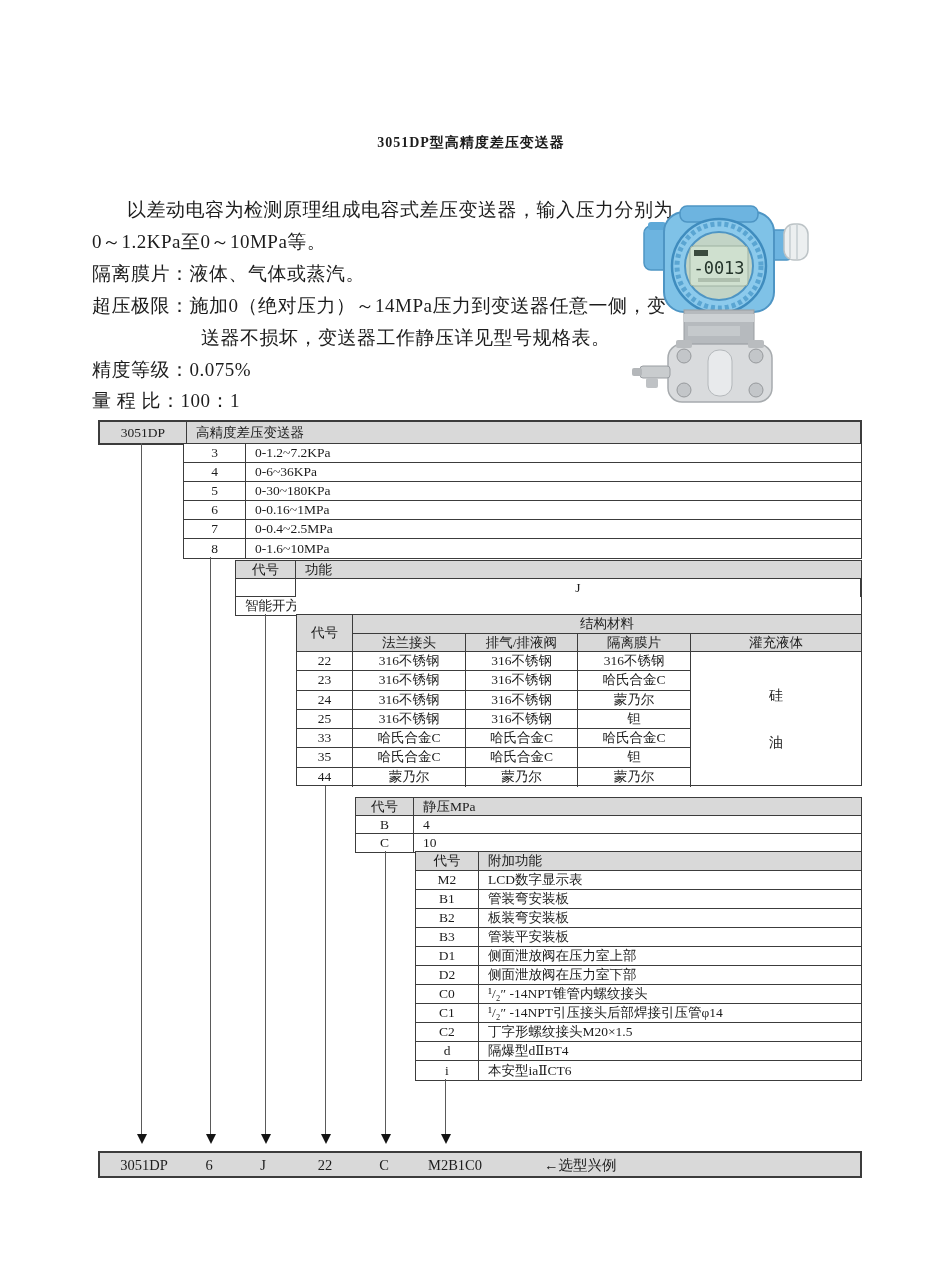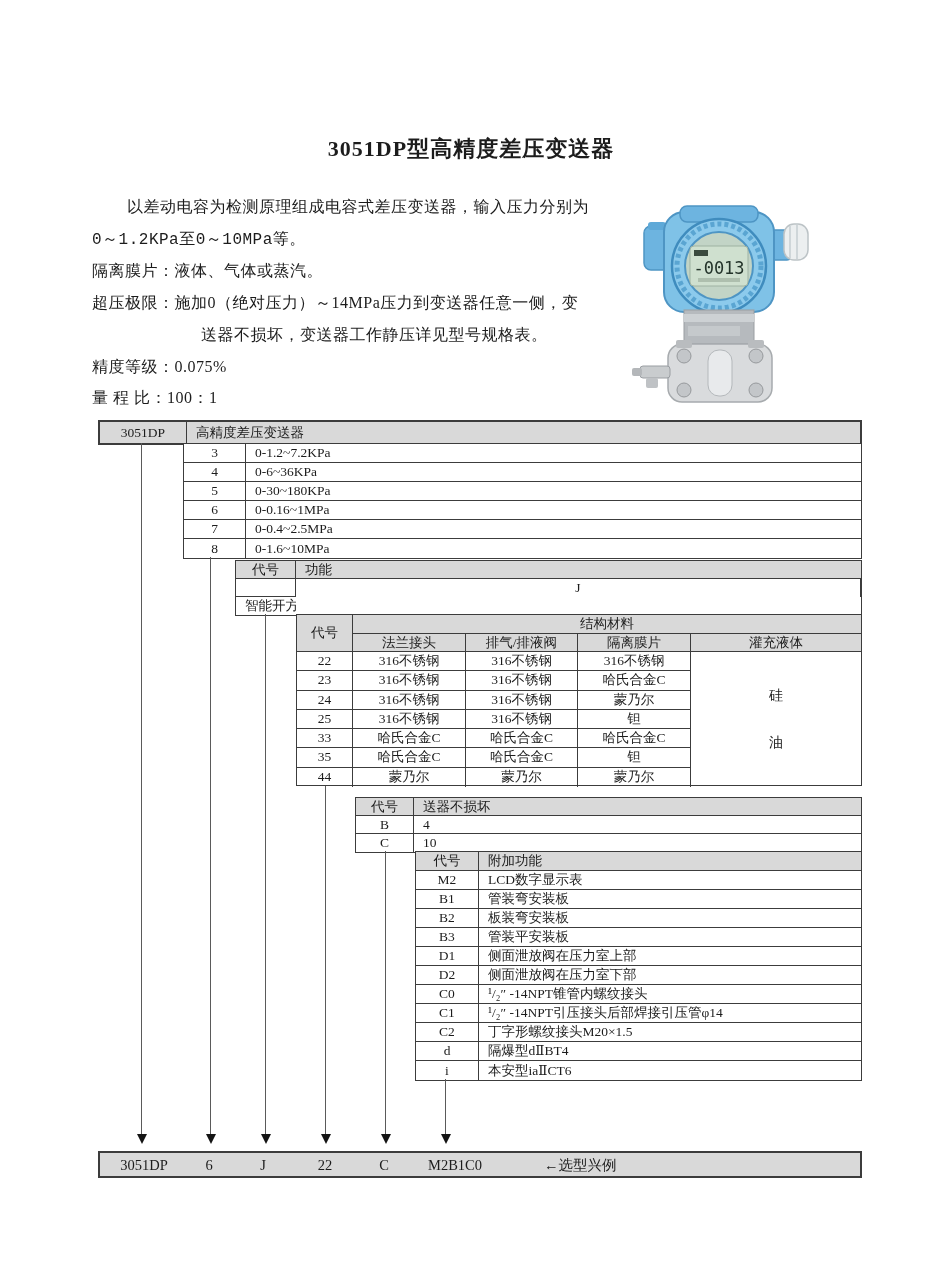--- a/index.html
+++ b/index.html
@@ -1,20 +1,20 @@
 <!DOCTYPE html>
 <html><head>
 <meta charset="utf-8">
 <style>
   html,body{margin:0;padding:0;background:#fff;}
   .page{position:relative;width:942px;height:1278px;background:#ffffff;overflow:hidden;
         font-family:"Liberation Serif","DejaVu Serif",serif;color:#1c1c1c;}
   .abs{position:absolute;}
-  .title{left:0;top:134px;width:942px;text-align:center;font-size:22px;font-weight:bold;letter-spacing:1px;}
-  .bodyline{font-size:16px;white-space:nowrap;letter-spacing:0.5px;}
+  .title{left:0;top:134px;width:942px;text-align:center;font-size:14px;font-weight:bold;letter-spacing:1px;}
+  .bodyline{font-size:19px;white-space:nowrap;letter-spacing:0.5px;}
   
   .tbl{position:absolute;display:grid;border:1px solid #3c3c3c;box-sizing:border-box;background:#fff;
        font-size:13.5px;}
   .cell{border-right:1px solid #3c3c3c;border-bottom:1px solid #3c3c3c;display:flex;align-items:center;
         box-sizing:border-box;overflow:hidden;white-space:nowrap;}
   .lc{border-right:none;}
   .lr{border-bottom:none;}
   .hdr{background:#d9d9d9;}
   .ctr{justify-content:center;}
   .pad{padding-left:9px;}
@@ -35,21 +35,21 @@
   .lcdtxt{font-family:"DejaVu Sans Mono","Liberation Mono",monospace;}
 </style>
 </head>
 <body>
 
 <div class="page">
 
   <div class="abs title">3051DP型高精度差压变送器</div>
 
   <div class="abs bodyline" style="left:127px;top:197px;">以差动电容为检测原理组成电容式差压变送器，输入压力分别为</div>
-  <div class="abs bodyline" style="left:92px;top:229px;font-family:Liberation Mono, monospace;">0～1.2KPa至0～10MPa等。</div>
+  <div class="abs bodyline" style="left:92px;top:229px;">0～1.2KPa至0～10MPa等。</div>
   <div class="abs bodyline" style="left:92px;top:261px;">隔离膜片：液体、气体或蒸汽。</div>
   <div class="abs bodyline" style="left:92px;top:293px;">超压极限：施加0（绝对压力）～14MPa压力到变送器任意一侧，变</div>
   <div class="abs bodyline" style="left:167px;top:325px;margin-left:34px;">送器不损坏，变送器工作静压详见型号规格表。</div>
   <div class="abs bodyline" style="left:92px;top:357px;">精度等级：0.075%</div>
   <div class="abs bodyline" style="left:92px;top:388px;">量 程 比：100：1</div>
 
   <div class="abs" style="left:628px;top:198px;width:186px;height:212px;">
     <svg width="186" height="212" viewBox="0 0 186 212">
 
       <rect x="16" y="28" width="26" height="44" rx="7" fill="#6db4e0" stroke="#4e95c4" stroke-width="1.5"></rect>
@@ -164,21 +164,21 @@
     <div class="cell ctr lr" style="grid-row:9;grid-column:4;">蒙乃尔</div>
 
     <div class="cell ctr lc lr fillcell" style="grid-row:3/10;grid-column:5;">
       <span>硅</span>
       <span>油</span>
     </div>
   </div>
 
   <div class="tbl t5" style="left:355px;top:797px;width:507px;">
     <div class="cell ctr hdr">代号</div>
-    <div class="cell pad lc hdr">送器不损坏</div>
+    <div class="cell pad lc hdr">静压MPa</div>
     <div class="cell ctr">B</div>
     <div class="cell pad lc">4</div>
     <div class="cell ctr lr">C</div>
     <div class="cell pad lc lr">10</div>
   </div>
 
   <div class="tbl t6" style="left:415px;top:851px;width:447px;">
     <div class="cell ctr hdr">代号</div>
     <div class="cell pad lc hdr">附加功能</div>
     <div class="cell ctr">M2</div>

